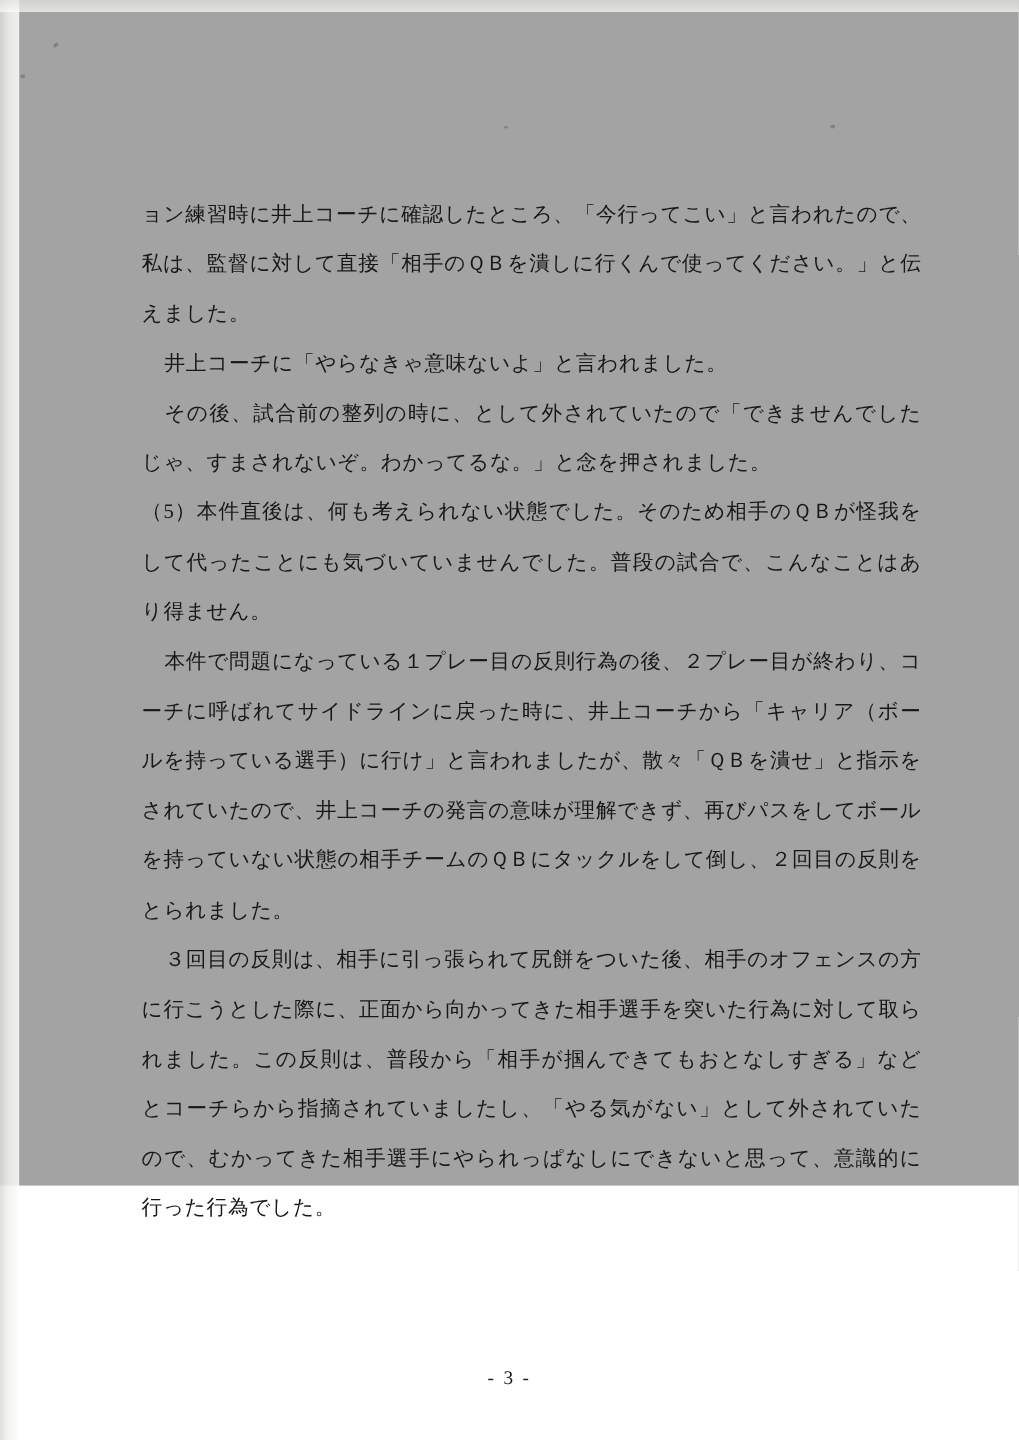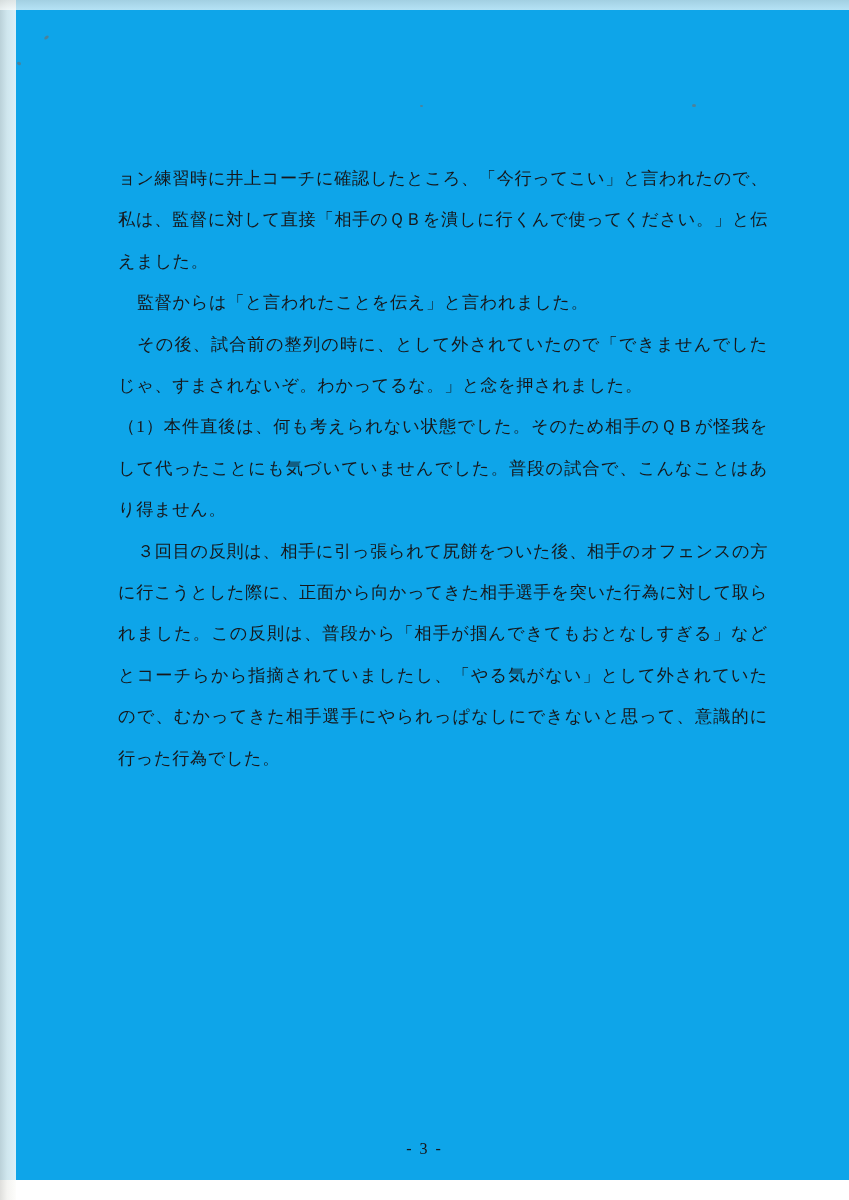--- a/index.html
+++ b/index.html
@@ -11,22 +11,22 @@
     height: 1200px;
     background: #ffffff;
     font-family: "Liberation Serif", "DejaVu Serif", serif;
     color: #1b1b1b;
     position: relative;
     overflow: hidden;
   }
   .page {
     position: relative;
     width: 849px;
-    height: 1180px;
-    background: #0ea5e9;
+    height: 988px;
+    background: #a3a3a3;
   }
   
   .scan-edge-left {
     position: absolute;
     left: 0; top: 0;
     width: 16px; height: 1200px;
     background: linear-gradient(to right, #d9d9d6 0%, #f2f2ef 45%, #fdfdfb 100%);
     opacity: .85;
   }
   .scan-edge-top {
@@ -87,22 +87,23 @@
 
   <div class="scan-edge-left"></div>
   <div class="scan-edge-top"></div>
   <div class="speck speck-a"></div>
   <div class="speck speck-b"></div>
   <div class="speck speck-c"></div>
   <div class="speck speck-d"></div>
 
   <div class="body-text">
     <p class="hang">ョン練習時に井上コーチに確認したところ、「今行ってこい」と言われたので、私は、監督に対して直接「相手のＱＢを潰しに行くんで使ってください。」と伝えました。</p>
-    <p class="indent">監督からは「と言われたことを伝え」と言われました。</p>
+    <p class="indent">井上コーチに「やらなきゃ意味ないよ」と言われました。</p>
     <p class="indent">その後、試合前の整列の時に、として外されていたので「できませんでしたじゃ、すまされないぞ。わかってるな。」と念を押されました。</p>
-    <p class="hang">（1）本件直後は、何も考えられない状態でした。そのため相手のＱＢが怪我をして代ったことにも気づいていませんでした。普段の試合で、こんなことはあり得ません。</p>
+    <p class="hang">（5）本件直後は、何も考えられない状態でした。そのため相手のＱＢが怪我をして代ったことにも気づいていませんでした。普段の試合で、こんなことはあり得ません。</p>
+    <p class="indent">本件で問題になっている１プレー目の反則行為の後、２プレー目が終わり、コーチに呼ばれてサイドラインに戻った時に、井上コーチから「キャリア（ボールを持っている選手）に行け」と言われましたが、散々「ＱＢを潰せ」と指示をされていたので、井上コーチの発言の意味が理解できず、再びパスをしてボールを持っていない状態の相手チームのＱＢにタックルをして倒し、２回目の反則をとられました。</p>
     <p class="indent">３回目の反則は、相手に引っ張られて尻餅をついた後、相手のオフェンスの方に行こうとした際に、正面から向かってきた相手選手を突いた行為に対して取られました。この反則は、普段から「相手が掴んできてもおとなしすぎる」などとコーチらから指摘されていましたし、「やる気がない」として外されていたので、むかってきた相手選手にやられっぱなしにできないと思って、意識的に行った行為でした。</p>
 
   </div>
 
   <div class="page-number">- 3 -</div>
 
 </div>
 
 </body></html>

